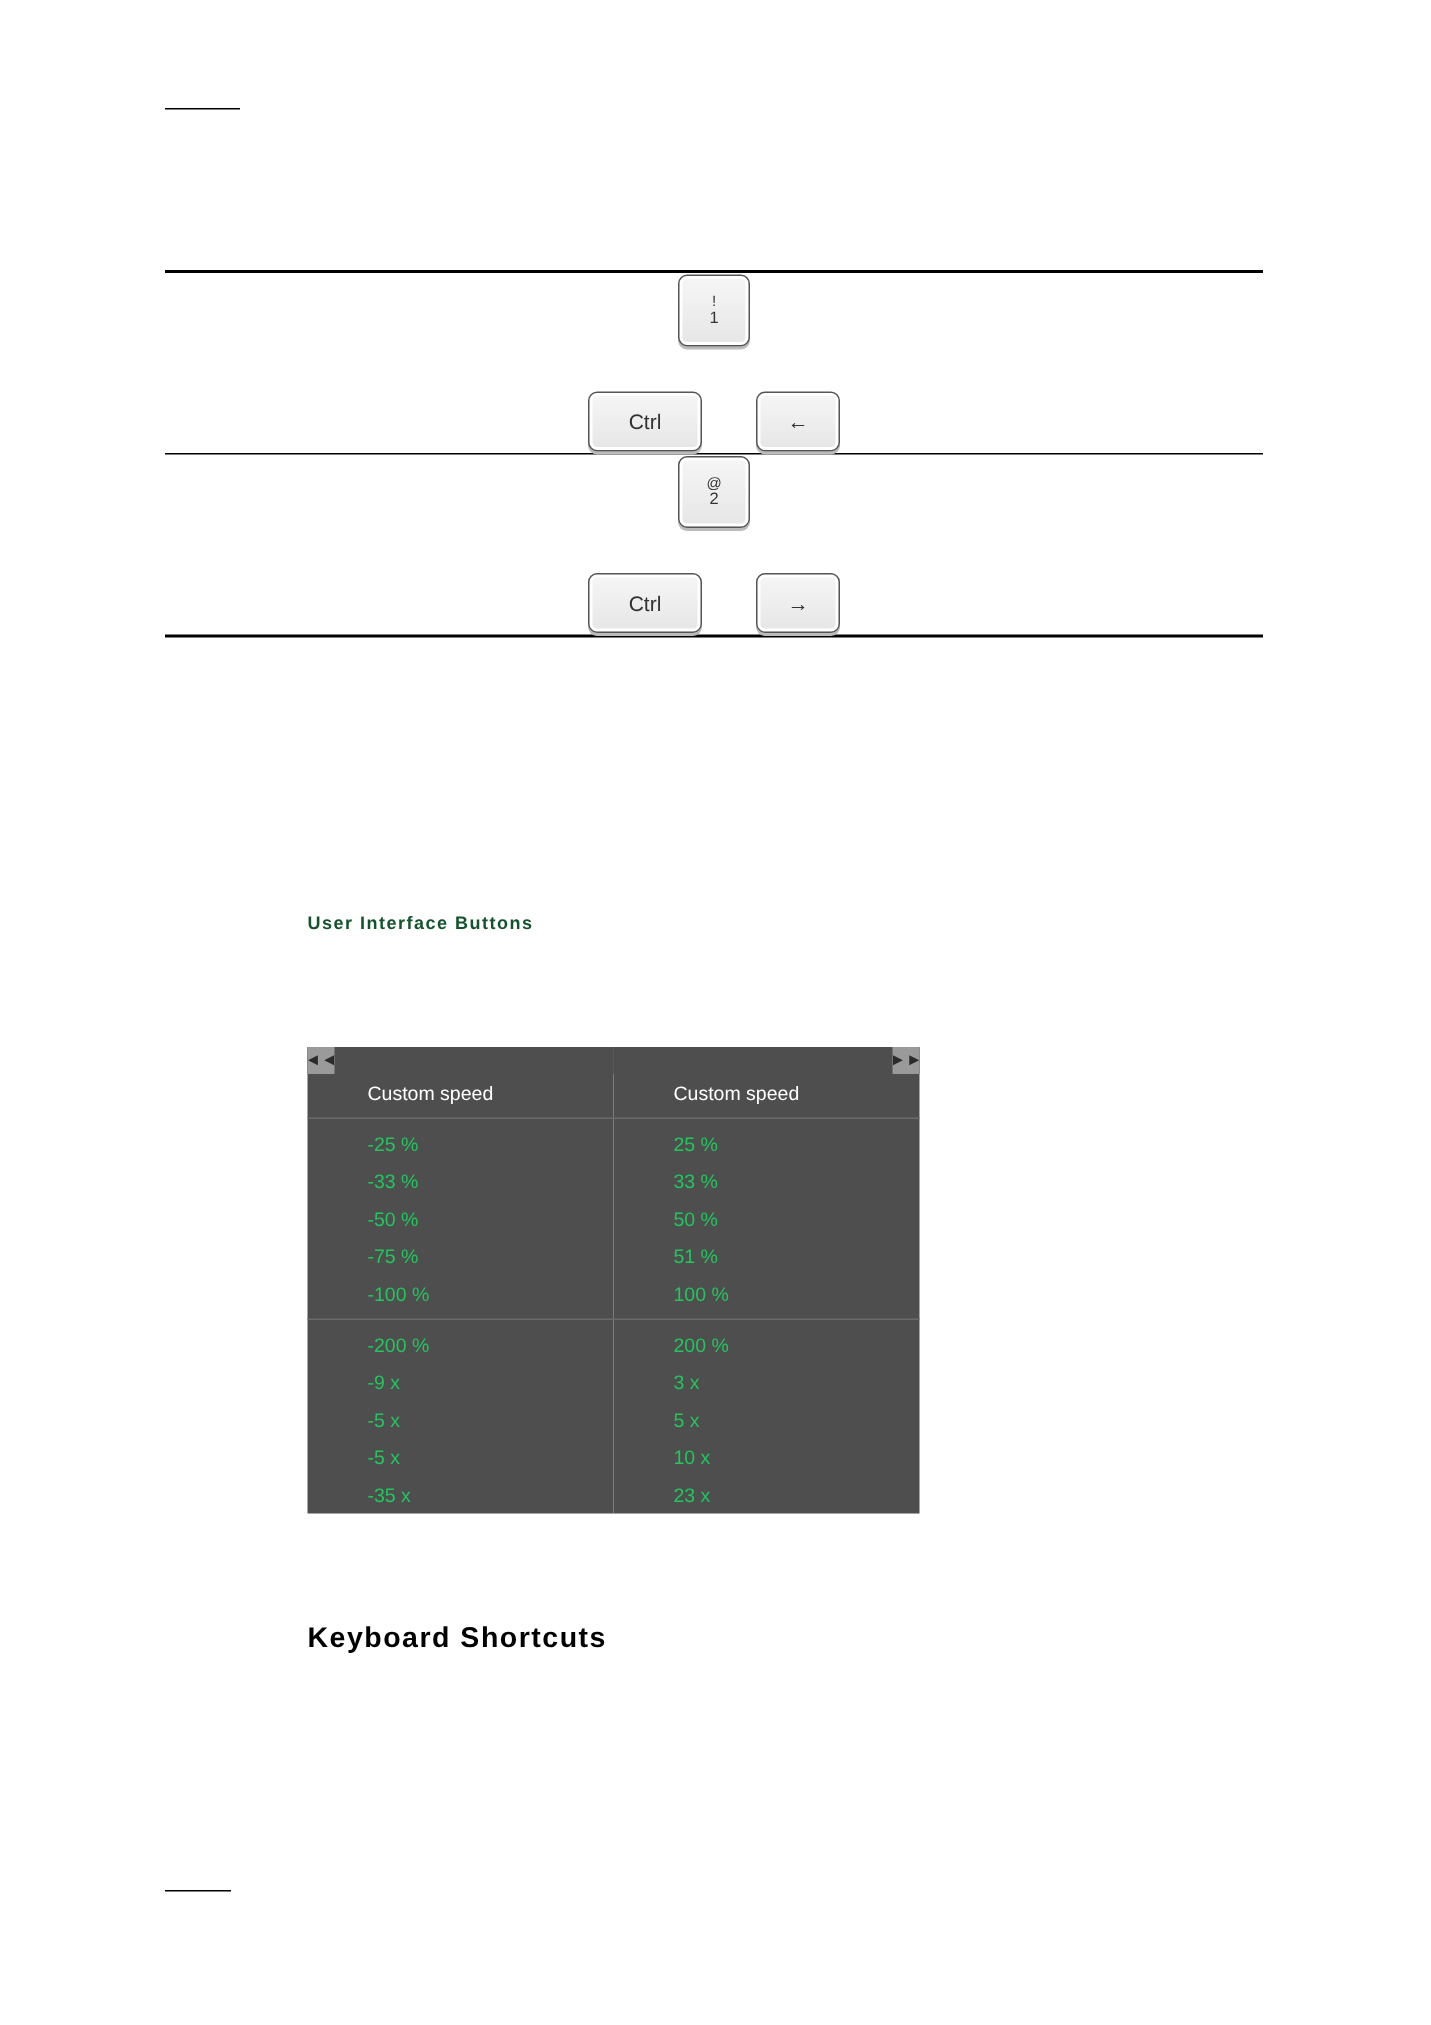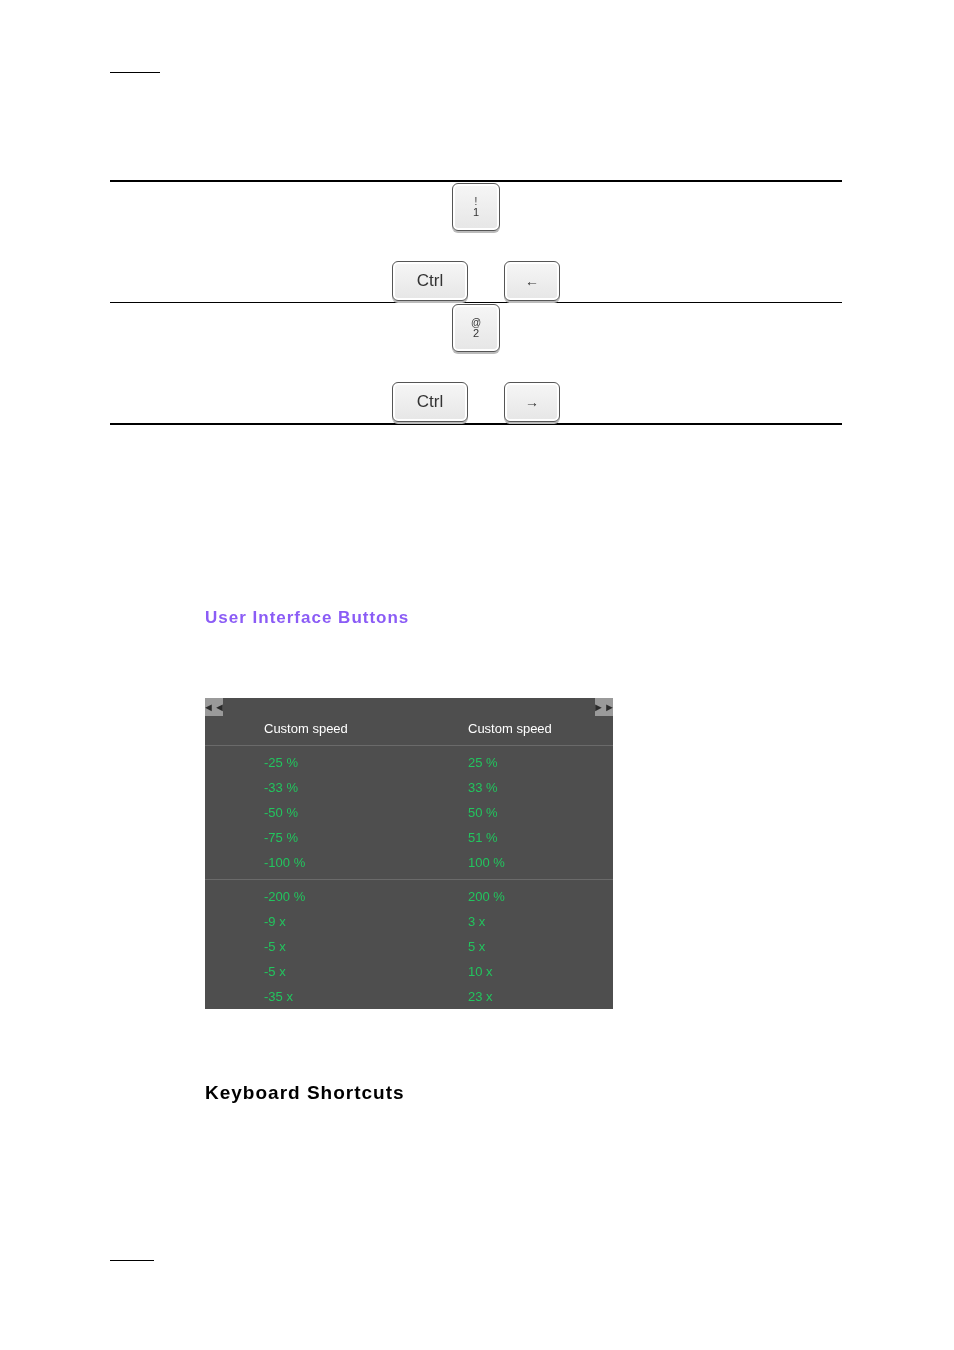--- a/index.html
+++ b/index.html
@@ -3,34 +3,34 @@
 <meta charset="utf-8">
 <style>
   html,body{margin:0;padding:0;background:#fff;font-family:Arial,Helvetica,sans-serif;color:#000;width:954px}
   .page{position:relative;width:954px;height:1350px}
   .top-rule{position:absolute;left:110px;top:72px;width:50px;height:1px;background:#000}
   .tbl{position:absolute;left:110px;top:180px;width:732px}
   .tbl .hr{height:2px;background:#000;width:100%}
   .tbl .thin{height:1px;background:#000;width:100%}
   .row{display:flex;align-items:center;height:120px}
   .row .cell-keys{flex:1;display:flex;align-items:center;justify-content:center;gap:30px;flex-direction:column}
-  .key{display:inline-flex;align-items:center;justify-content:center;min-width:38px;height:38px;padding:0 6px;border:1px solid #555;border-radius:6px;background:linear-gradient(#f6f6f6,#e6e6e6);box-shadow:0 2px 0 #bbb, inset 0 0 0 2px #fff;font-size:17px;color:#333}
+  .key{display:inline-flex;align-items:center;justify-content:center;min-width:38px;height:38px;padding:0 6px;border:1px solid #555;border-radius:6px;background:linear-gradient(#f6f6f6,#e6e6e6);box-shadow:0 2px 0 #bbb, inset 0 0 0 2px #fff;font-size:14px;color:#333}
   .key-tall{height:46px;min-width:34px;flex-direction:column;font-size:11px;line-height:1}
   .key-tall .sup{font-size:10px}
   .key-wide{min-width:62px}
   .key-arrow{min-width:42px;font-size:14px}
   .key-row{display:flex;gap:36px;align-items:center}
   .heading{position:absolute;left:110px;top:475px;font-size:24px;letter-spacing:1px;color:#a9a18d;font-weight:bold}
-  .sub1{position:absolute;left:205px;top:608px;font-size:17px;font-weight:bold;color:#8b5cf6;letter-spacing:1px}
+  .sub1{position:absolute;left:205px;top:608px;font-size:12px;font-weight:bold;color:#14532d;letter-spacing:1px}
   .menus{position:absolute;left:205px;top:698px;display:flex;gap:0}
   .menu{width:204px;background:#4e4e4e;font-family:"Segoe UI",Arial,sans-serif;font-size:13px;color:#d0d0d0}
   .menu .hdr-row{height:18px;background:#4e4e4e;display:flex}
   .menu .icon-box{width:18px;height:18px;background:#9a9a9a;display:flex;align-items:center;justify-content:center;color:#2b2b2b;font-size:11px}
   .menu.right .hdr-row{justify-content:flex-end}
-  .menu .item{padding:5px 10px 5px 59px}
+  .menu .item{padding:5px 10px 5px 40px}
   .menu .item.hl{color:#22c55e}
   .menu .sep{height:1px;background:#6a6a6a;margin:4px 0}
   .menu .header-item{color:#fff}
   .sub2{position:absolute;left:205px;top:1082px;font-size:19px;font-weight:bold;letter-spacing:1px}
   .bot-rule{position:absolute;left:110px;top:1260px;width:44px;height:1px;background:#000}
 </style>
 </head>
 <body>
 
 <div class="page">

